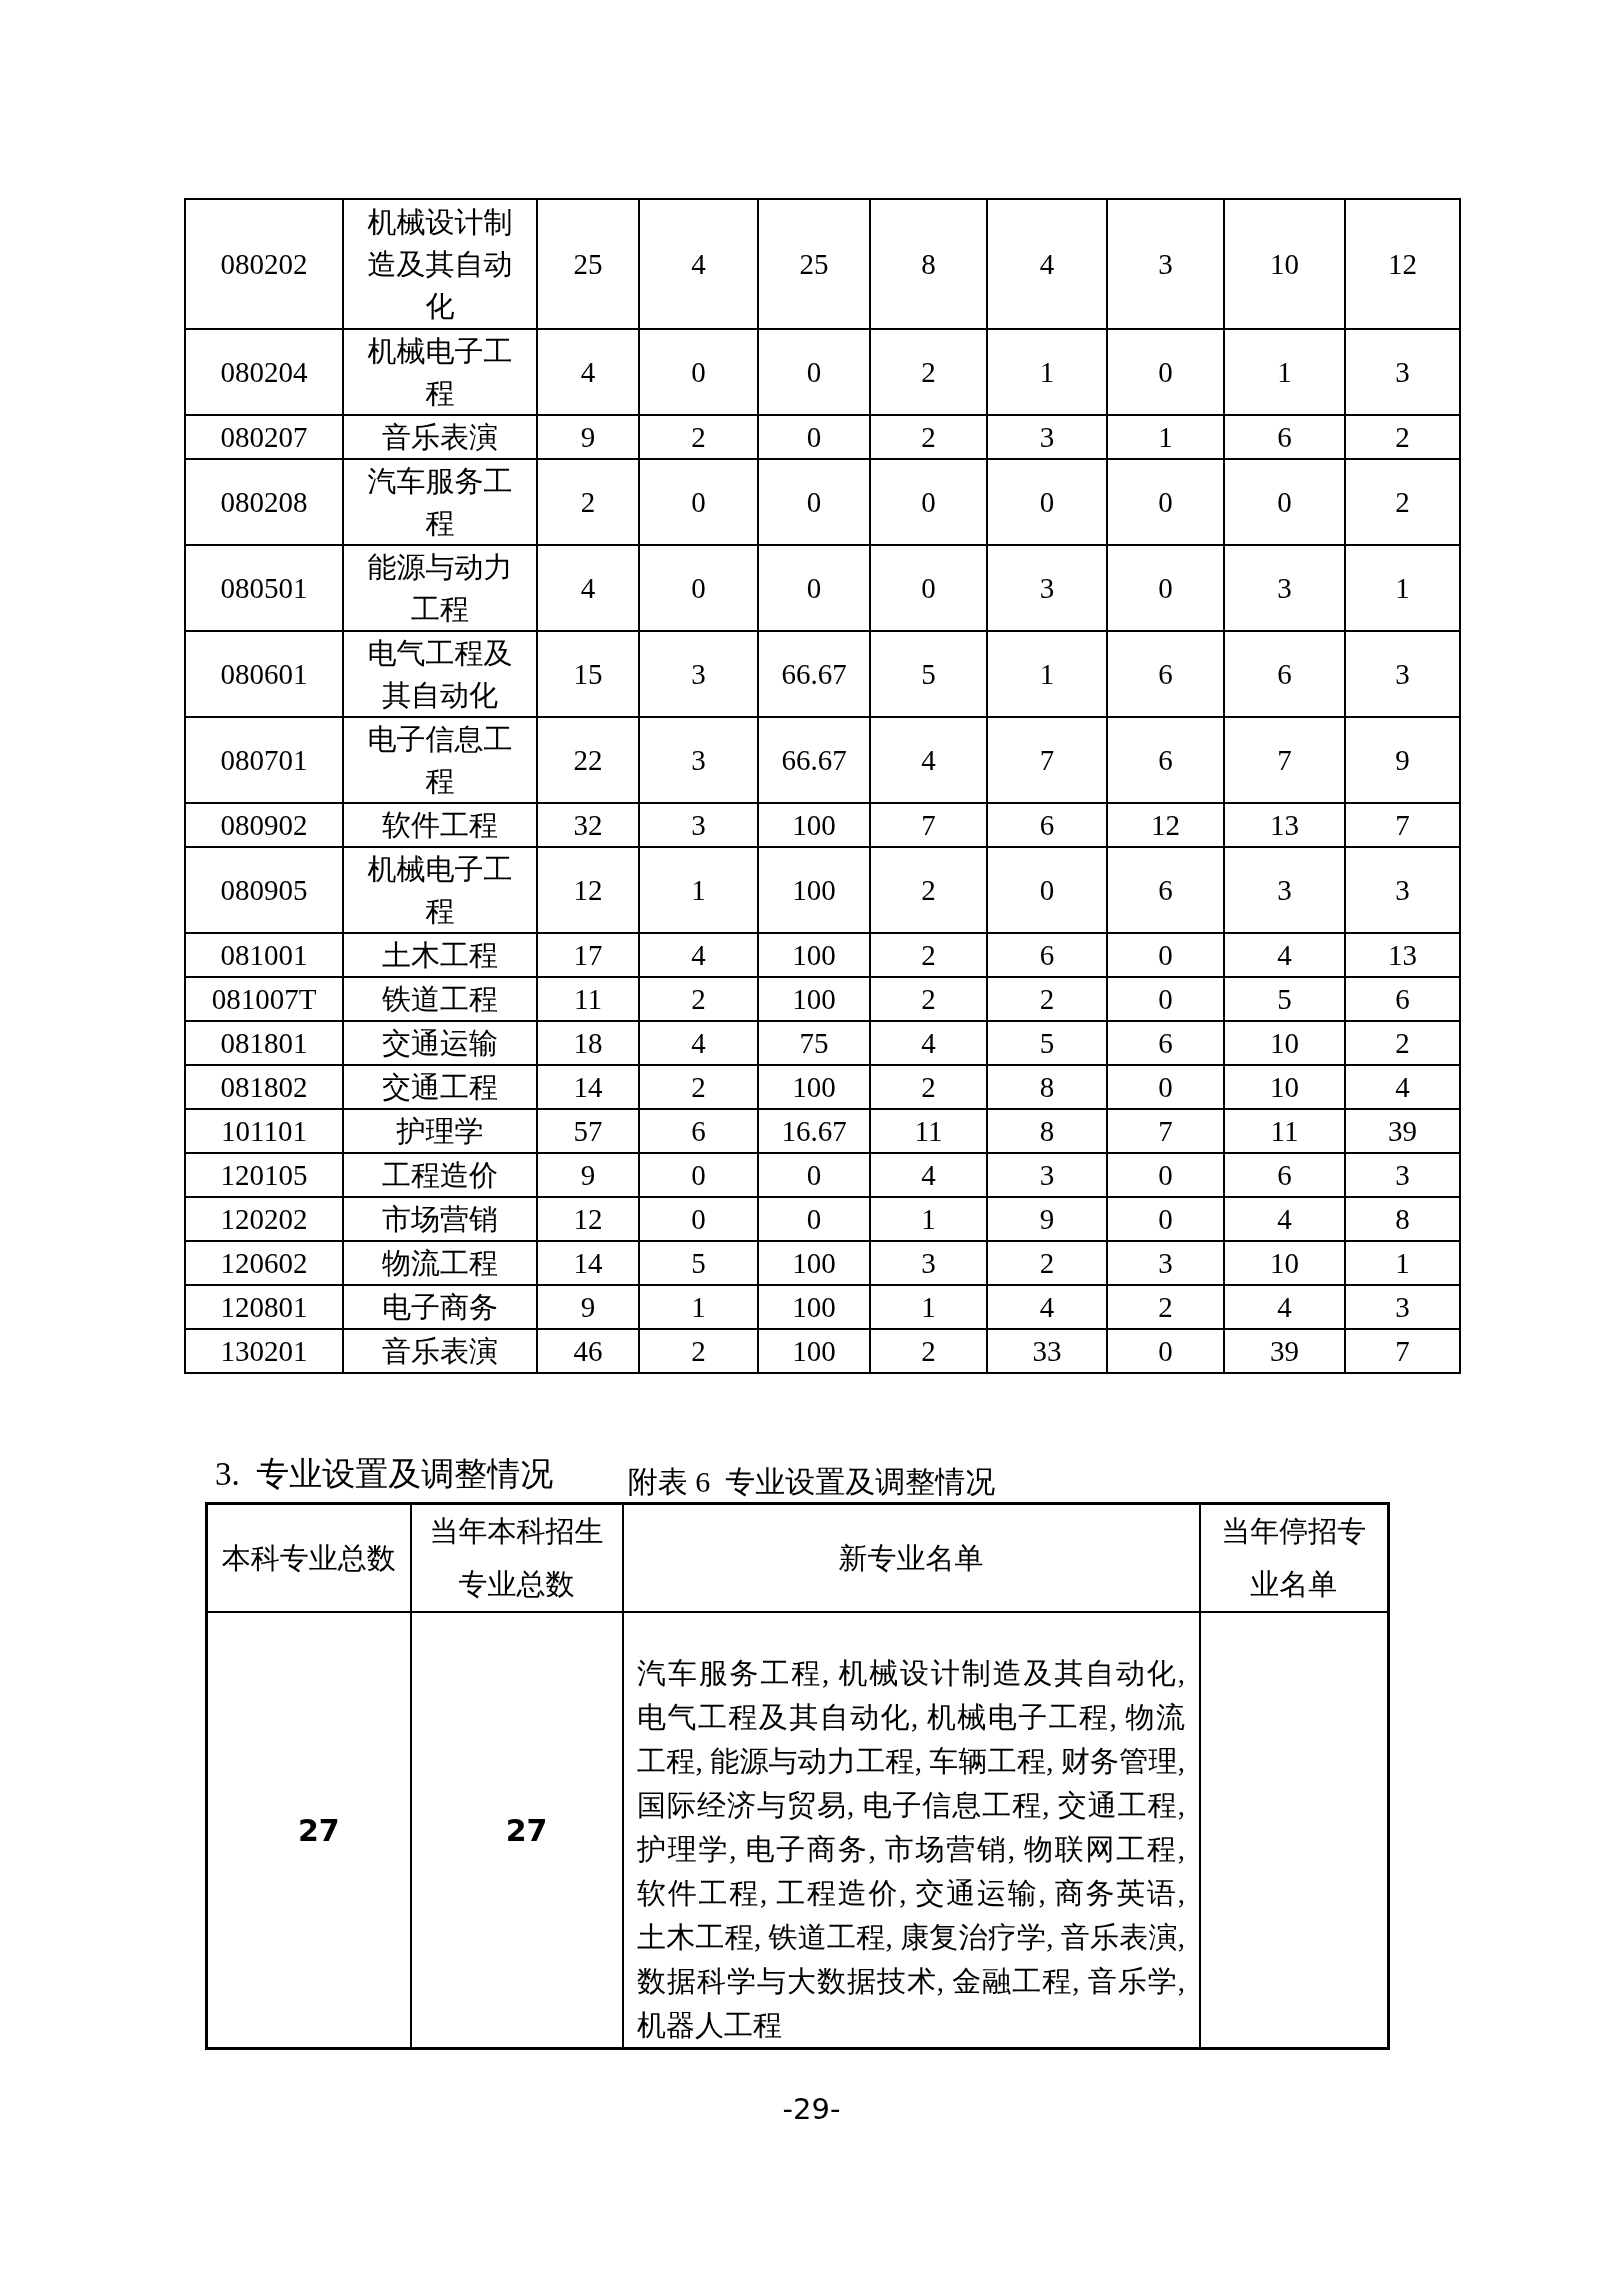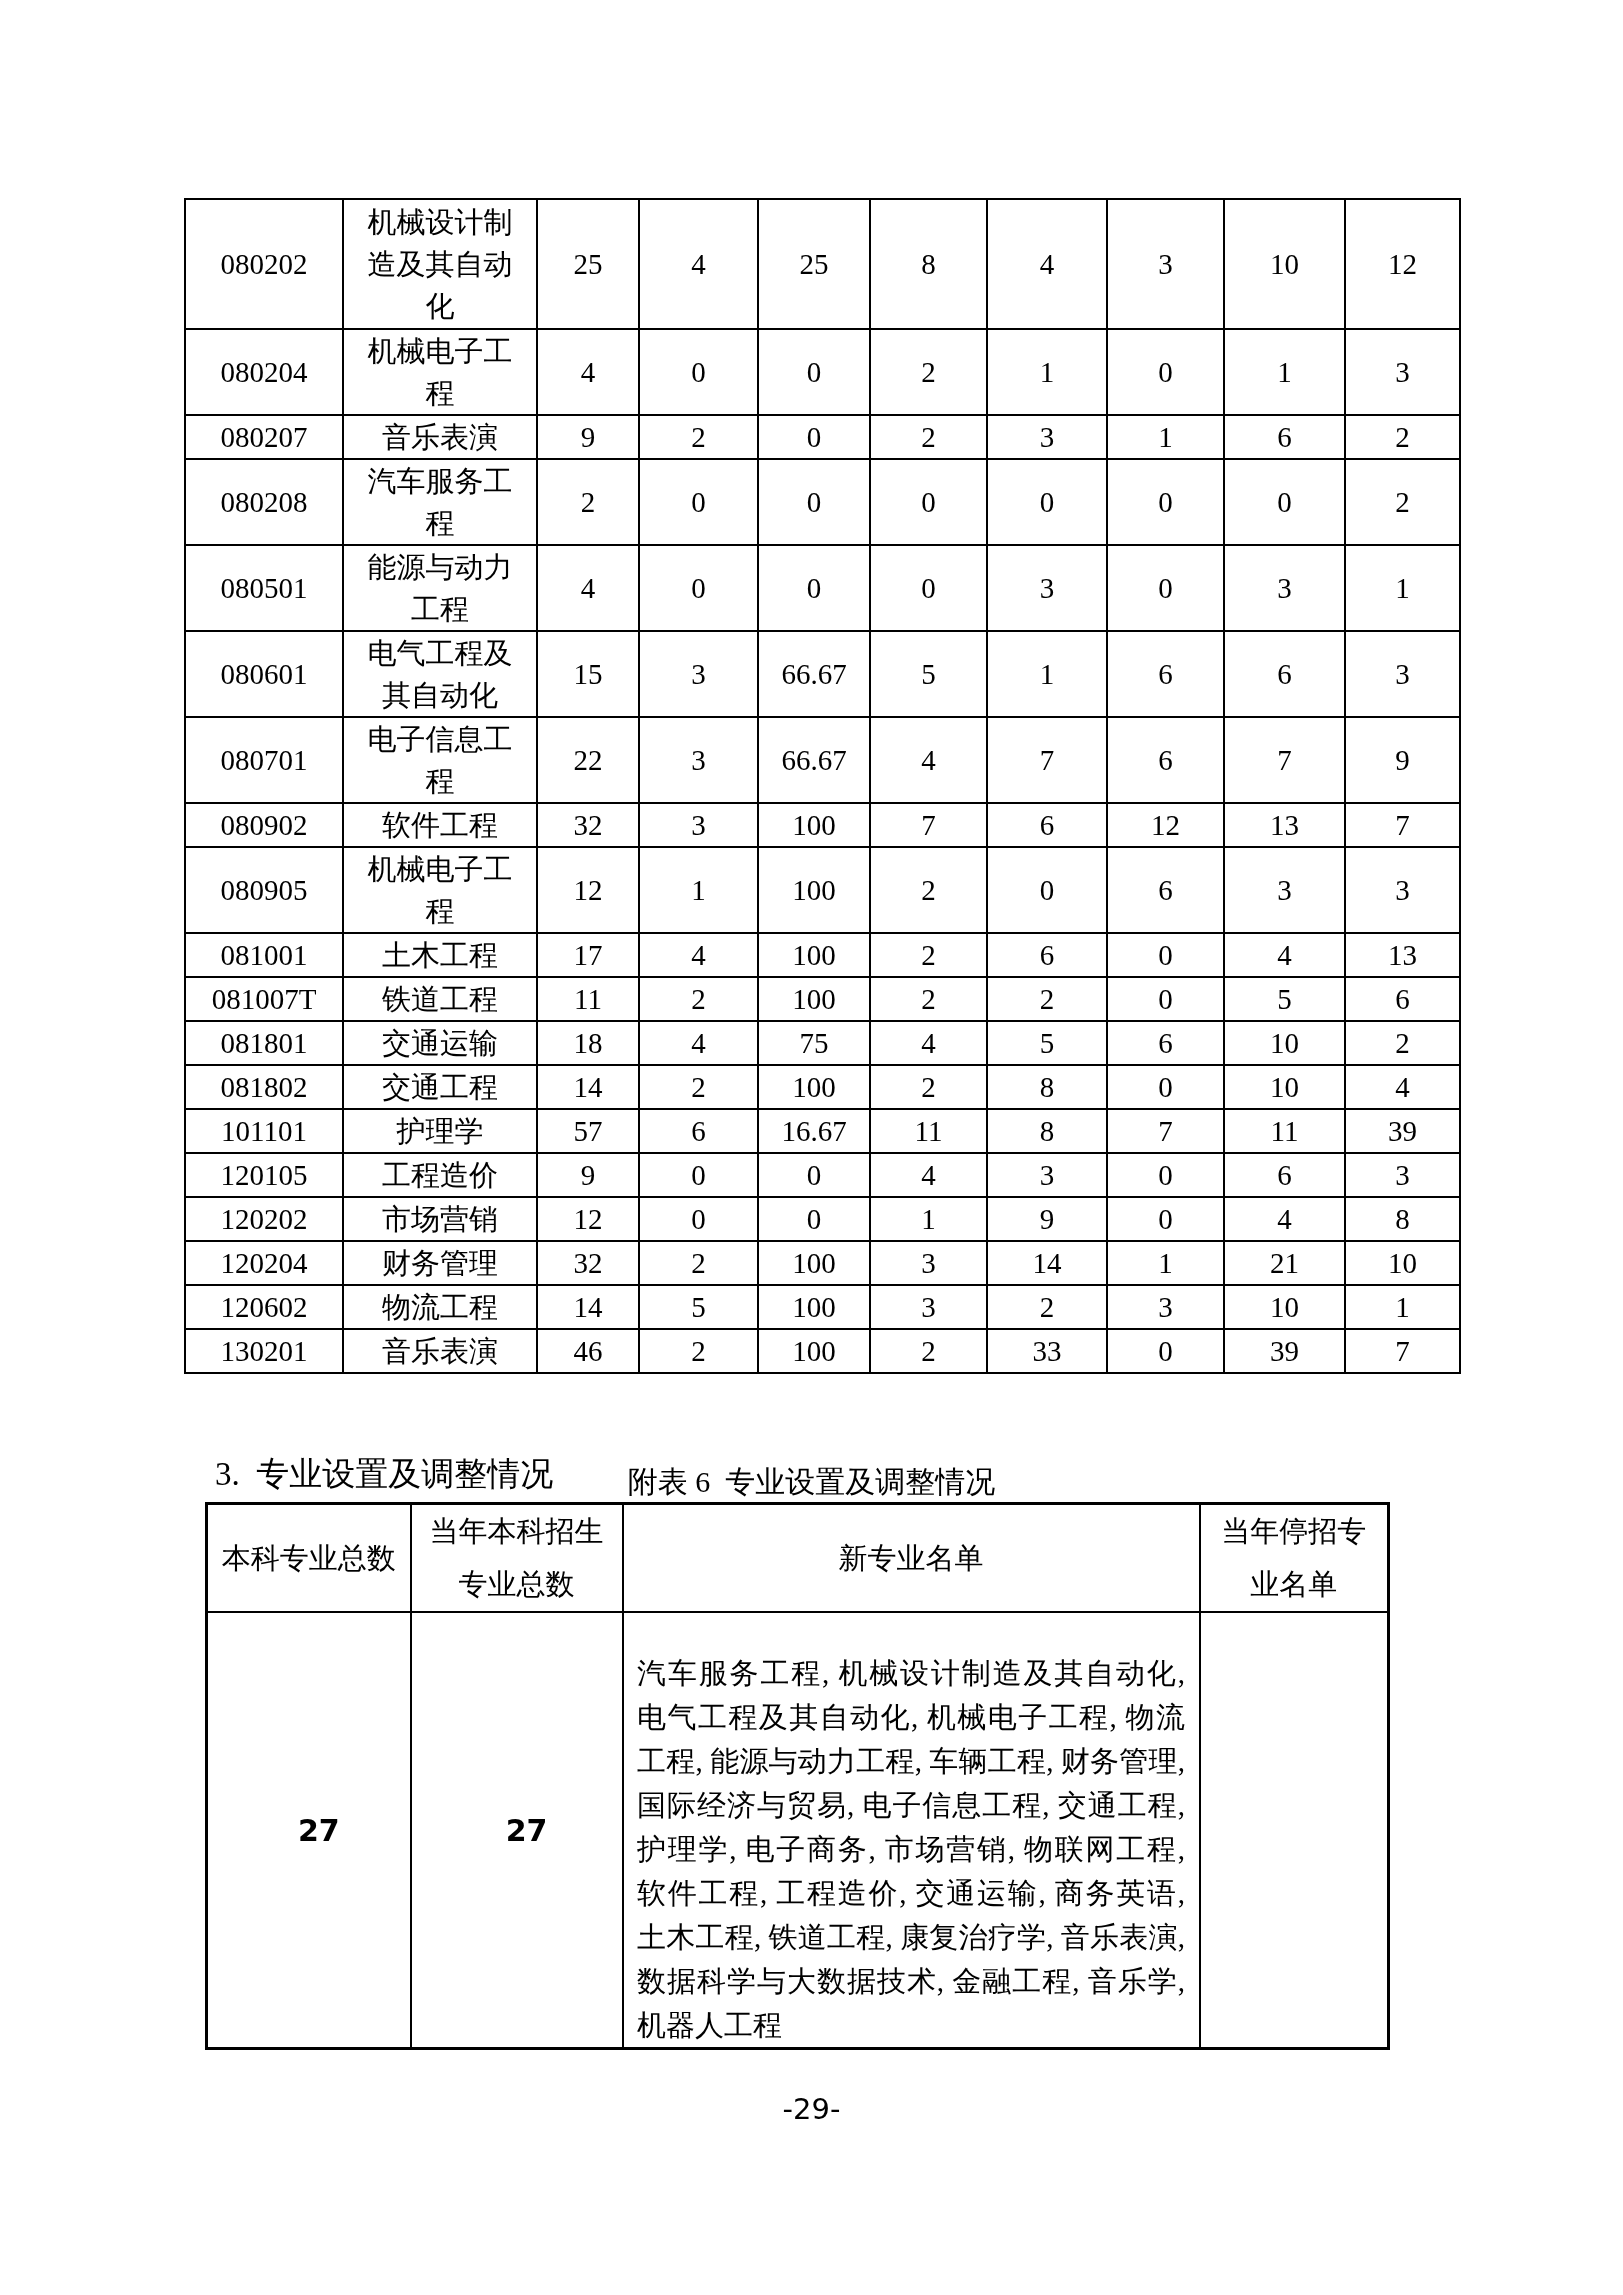--- a/index.html
+++ b/index.html
@@ -271,42 +271,42 @@
         <td>12</td>
         <td>0</td>
         <td>0</td>
         <td>1</td>
         <td>9</td>
         <td>0</td>
         <td>4</td>
         <td>8</td>
       </tr>
       <tr class="r1">
-        <td>120204</td>
-        <td class="name-cell">财务管理</td>
-        <td>32</td>
-        <td>2</td>
-        <td>100</td>
-        <td>3</td>
-        <td>14</td>
-        <td>1</td>
-        <td>21</td>
-        <td>10</td>
-      </tr>
-      <tr class="r1">
         <td>120602</td>
         <td class="name-cell">物流工程</td>
         <td>14</td>
         <td>5</td>
         <td>100</td>
         <td>3</td>
         <td>2</td>
         <td>3</td>
         <td>10</td>
         <td>1</td>
+      </tr>
+      <tr class="r1">
+        <td>120801</td>
+        <td class="name-cell">电子商务</td>
+        <td>9</td>
+        <td>1</td>
+        <td>100</td>
+        <td>1</td>
+        <td>4</td>
+        <td>2</td>
+        <td>4</td>
+        <td>3</td>
       </tr>
       <tr class="r1">
         <td>130201</td>
         <td class="name-cell">音乐表演</td>
         <td>46</td>
         <td>2</td>
         <td>100</td>
         <td>2</td>
         <td>33</td>
         <td>0</td>

